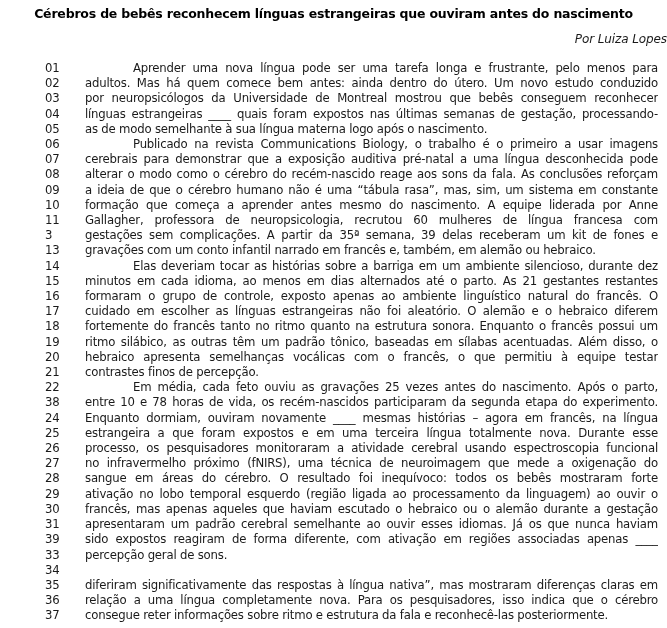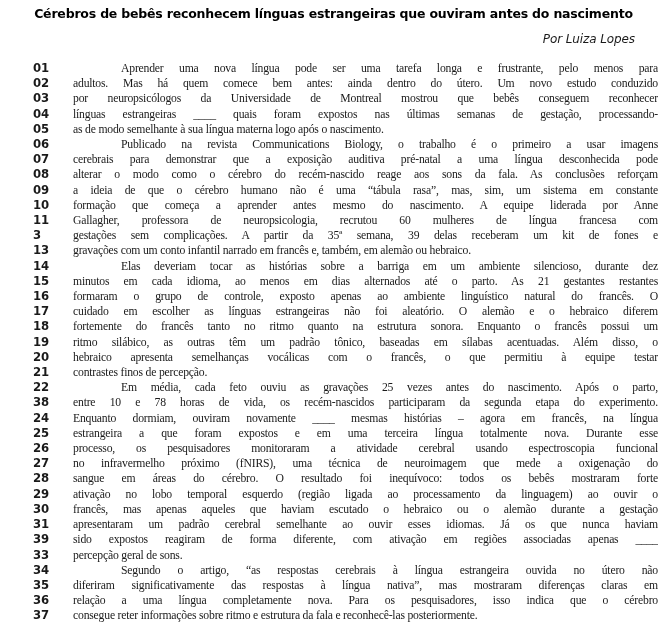--- a/index.html
+++ b/index.html
@@ -14,48 +14,46 @@
   .title {
     margin: 0;
     font-size: 12.5px;
     font-weight: bold;
     text-align: center;
     letter-spacing: -0.2px;
     white-space: nowrap;
     color: #000;
   }
   .byline {
-    margin: 11px 32px 15px 0;
+    margin: 11px 0 15px 0;
     text-align: right;
     font-style: italic;
     font-size: 12px;
     letter-spacing: -0.1px;
   }
   .lines { }
   .line {
     display: flex;
     font-size: 11.7px;
     line-height: 15.2px;
     letter-spacing: -0.2px;
   }
   .num {
     flex: 0 0 22px;
-    margin-left: 33px;
+    margin-left: 45px;
     text-align: left;
-    font-weight: bold;
   }
   .text {
     flex: 1;
     margin-left: 18px;
     margin-right: 9px;
     text-align: justify;
     text-align-last: justify;
     height: 15.2px;
     overflow: hidden;
-    font-family: Liberation Serif, serif;
   }
   .line.indent .text { text-indent: 48px; }
   .line.para-end .text { text-align-last: left; }
 </style>
 </head>
 <body>
 
 <div class="page">
   <h1 class="title">Cérebros de bebês reconhecem línguas estrangeiras que ouviram antes do nascimento</h1>
   <div class="byline">Por Luiza Lopes</div>
@@ -187,21 +185,20 @@
       <div class="line">
         <span class="num">39</span>
         <span class="text">sido expostos reagiram de forma diferente, com ativação em regiões associadas apenas ____</span>
       </div>
       <div class="line para-end">
         <span class="num">33</span>
         <span class="text">percepção geral de sons.</span>
       </div>
       <div class="line indent">
         <span class="num">34</span>
-        <span class="text">Segundo o artigo, “as respostas cerebrais à língua estrangeira ouvida no útero não</span>
       </div>
       <div class="line">
         <span class="num">35</span>
         <span class="text">diferiram significativamente das respostas à língua nativa”, mas mostraram diferenças claras em</span>
       </div>
       <div class="line">
         <span class="num">36</span>
         <span class="text">relação a uma língua completamente nova. Para os pesquisadores, isso indica que o cérebro</span>
       </div>
       <div class="line para-end">

